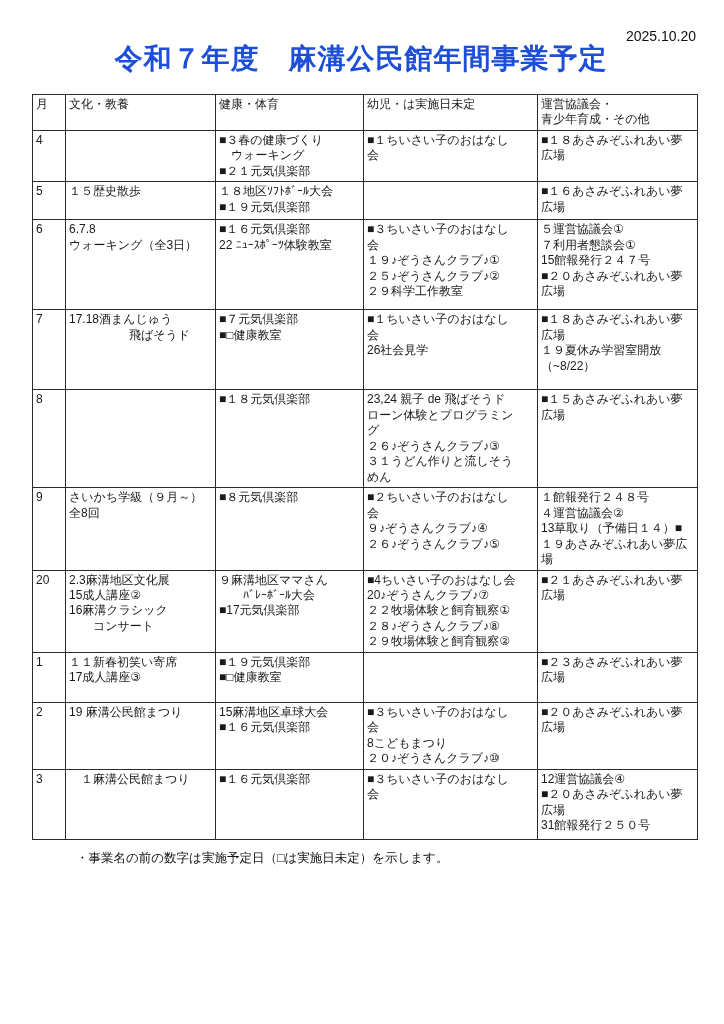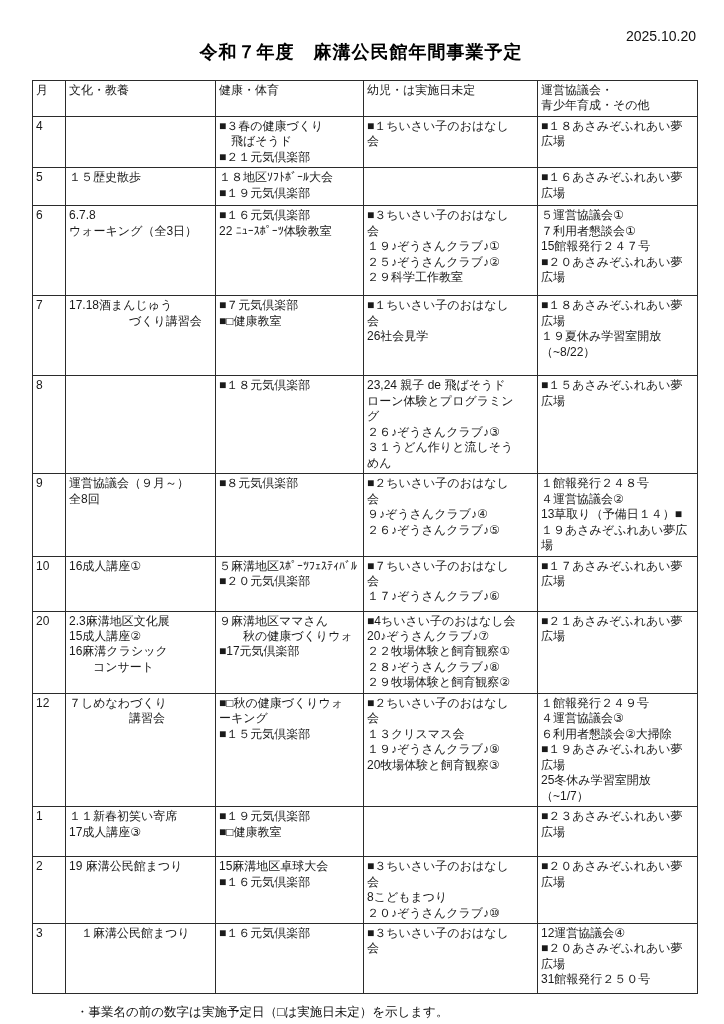--- a/index.html
+++ b/index.html
@@ -3,22 +3,22 @@
 <meta charset="utf-8">
 <style>
   html,body{margin:0;padding:0;}
   body{
     width:724px;height:1024px;background:#ffffff;position:relative;
     font-family:"Liberation Sans","DejaVu Sans",sans-serif;color:#1a1a1a;
     overflow:hidden;
   }
   .issue-date{position:absolute;top:28px;right:28px;font-size:14px;color:#111;text-align:right;}
   .page-title{
-    text-align:center;margin:40px 2px 0 0;font-size:18px;font-weight:bold;
-    letter-spacing:1px;color:#000000;
+    text-align:center;margin:40px 2px 0 0;font-size:28px;font-weight:bold;
+    letter-spacing:1px;color:#1d4ed8;
   }
   table.schedule{
     border-collapse:collapse;table-layout:fixed;
     margin:16px 0 0 32px;width:665px;
   }
   table.schedule th,table.schedule td{
     border:1px solid #2b2b2b;
     padding:2px 3px;
     vertical-align:top;
     font-size:12px;line-height:1.29;
@@ -61,21 +61,21 @@
       <th>幼児・は実施日未定</th>
       <th>運営協議会・
 青少年育成・その他</th>
     </tr>
   </thead>
   <tbody>
     <tr style="height:46px">
       <td class="month">4</td>
       <td></td>
       <td>■３春の健康づくり
-　飛ばそうド
+　ウォーキング
 ■２１元気倶楽部</td>
       <td>■１ちいさい子のおはなし
 会</td>
       <td>■１８あさみぞふれあい夢
 広場</td>
     </tr>
     <tr style="height:38px">
       <td class="month">5</td>
       <td>１５歴史散歩</td>
       <td class="vmid">１８地区ｿﾌﾄﾎﾞｰﾙ大会
@@ -97,21 +97,21 @@
 ２９科学工作教室</td>
       <td>５運営協議会①
 ７利用者懇談会①
 15館報発行２４７号
 ■２０あさみぞふれあい夢
 広場</td>
     </tr>
     <tr style="height:80px">
       <td class="month">7</td>
       <td>17.18酒まんじゅう
-　　　　　づくり講習会</td>
+　　　　　飛ばそうド</td>
       <td>■７元気倶楽部
 ■□健康教室</td>
       <td>■１ちいさい子のおはなし
 会
 26社会見学</td>
       <td>■１８あさみぞふれあい夢
 広場
 １９夏休み学習室開放
 （~8/22）</td>
     </tr>
@@ -123,80 +123,49 @@
 ローン体験とプログラミン
 グ
 ２６♪ぞうさんクラブ♪③
 ３１うどん作りと流しそう
 めん</td>
       <td>■１５あさみぞふれあい夢
 広場</td>
     </tr>
     <tr style="height:75px">
       <td class="month">9</td>
-      <td>運営協議会（９月～）
+      <td>さいかち学級（９月～）
 全8回</td>
       <td>■８元気倶楽部</td>
       <td>■２ちいさい子のおはなし
 会
 ９♪ぞうさんクラブ♪④
 ２６♪ぞうさんクラブ♪⑤</td>
       <td class="small">１館報発行２４８号
 ４運営協議会②
 13草取り（予備日１４）■
 １９あさみぞふれあい夢広
 場</td>
     </tr>
-    <tr style="height:55px">
-      <td class="month">10</td>
-      <td>16成人講座①</td>
-      <td class="vbottom">５麻溝地区ｽﾎﾟｰﾂﾌｪｽﾃｨﾊﾞﾙ
-■２０元気倶楽部</td>
-      <td>■７ちいさい子のおはなし
-会
-１７♪ぞうさんクラブ♪⑥</td>
-      <td>■１７あさみぞふれあい夢
-広場</td>
-    </tr>
     <tr style="height:80px">
       <td class="month">20</td>
       <td>2.3麻溝地区文化展
 15成人講座②
 16麻溝クラシック
 　　コンサート</td>
       <td>９麻溝地区ママさん
-　　秋の健康づくりウォ
+　　ﾊﾞﾚｰﾎﾞｰﾙ大会
 ■17元気倶楽部</td>
       <td class="small">■4ちいさい子のおはなし会
 20♪ぞうさんクラブ♪⑦
 ２２牧場体験と飼育観察①
 ２８♪ぞうさんクラブ♪⑧
 ２９牧場体験と飼育観察②</td>
       <td>■２１あさみぞふれあい夢
 広場</td>
-    </tr>
-    <tr style="height:110px">
-      <td class="month">12</td>
-      <td>７しめなわづくり
-　　　　　講習会</td>
-      <td>■□秋の健康づくりウォ
-ーキング
-■１５元気倶楽部</td>
-      <td>■２ちいさい子のおはなし
-会
-１３クリスマス会
-１９♪ぞうさんクラブ♪⑨
-20牧場体験と飼育観察③</td>
-      <td>１館報発行２４９号
-４運営協議会③
-６利用者懇談会②大掃除
-■１９あさみぞふれあい夢
-広場
-25冬休み学習室開放
-（~1/7）</td>
     </tr>
     <tr style="height:50px">
       <td class="month">1</td>
       <td>１１新春初笑い寄席
 17成人講座③</td>
       <td>■１９元気倶楽部
 ■□健康教室</td>
       <td></td>
       <td>■２３あさみぞふれあい夢
 広場</td>

